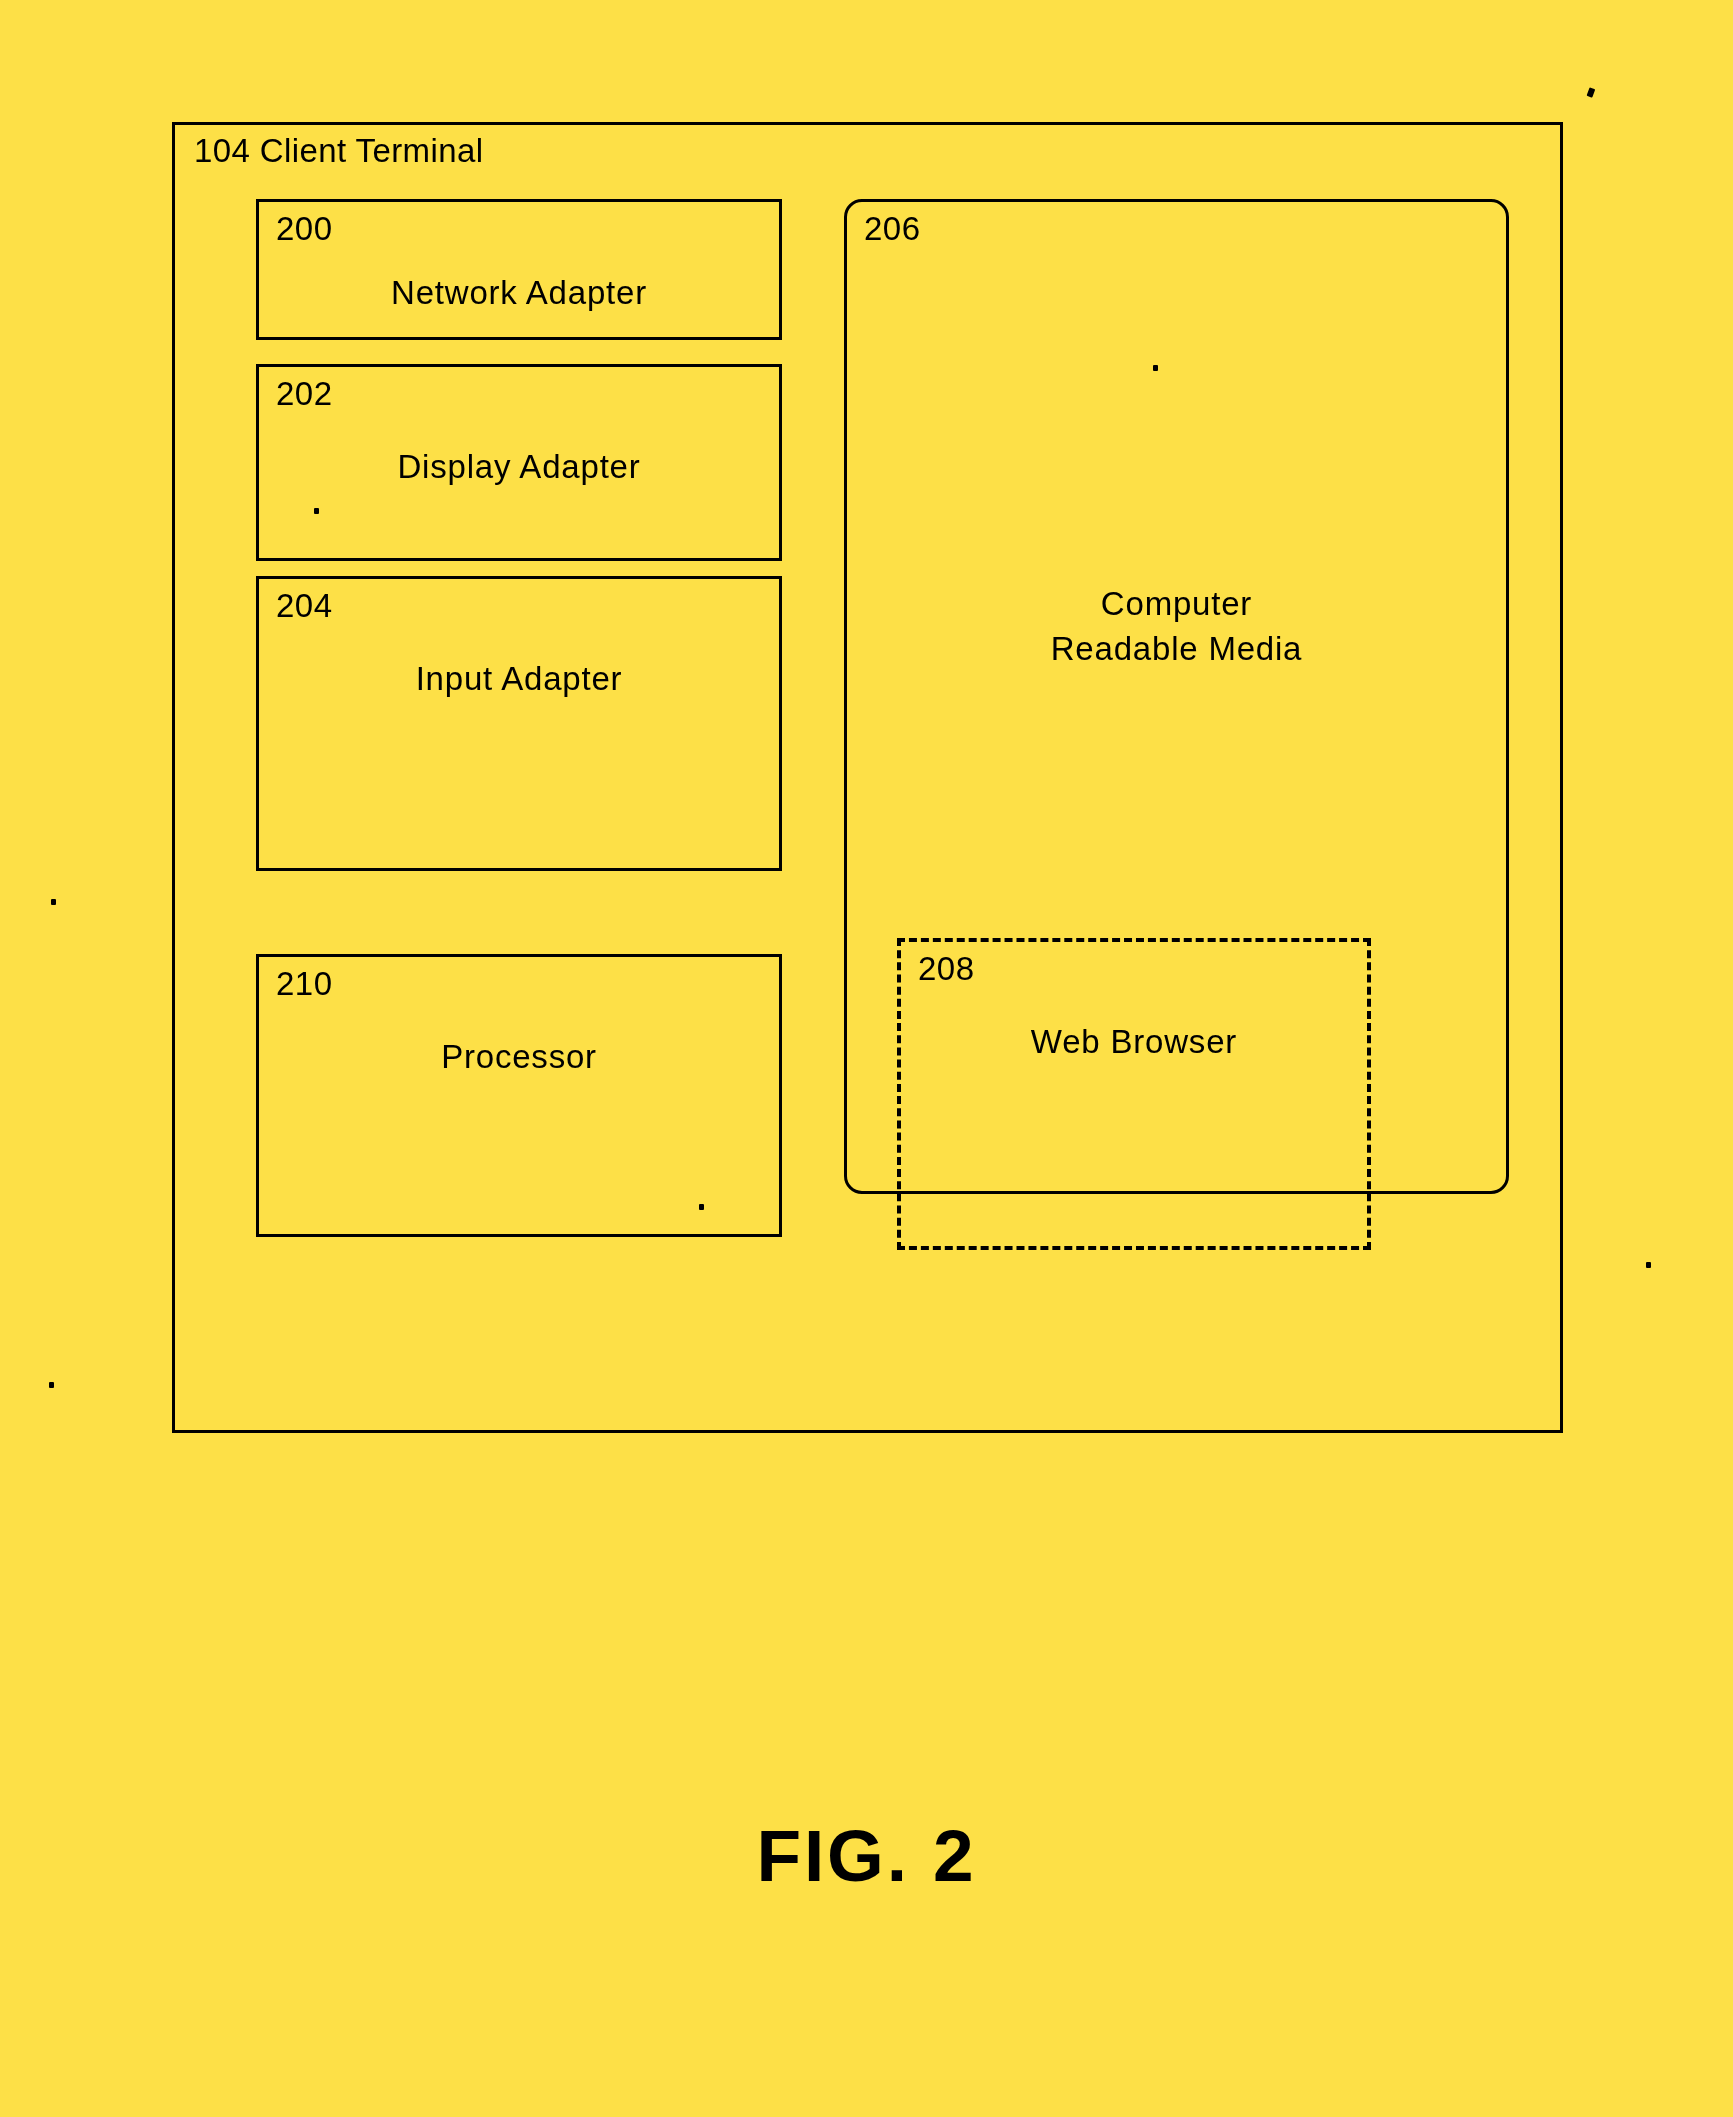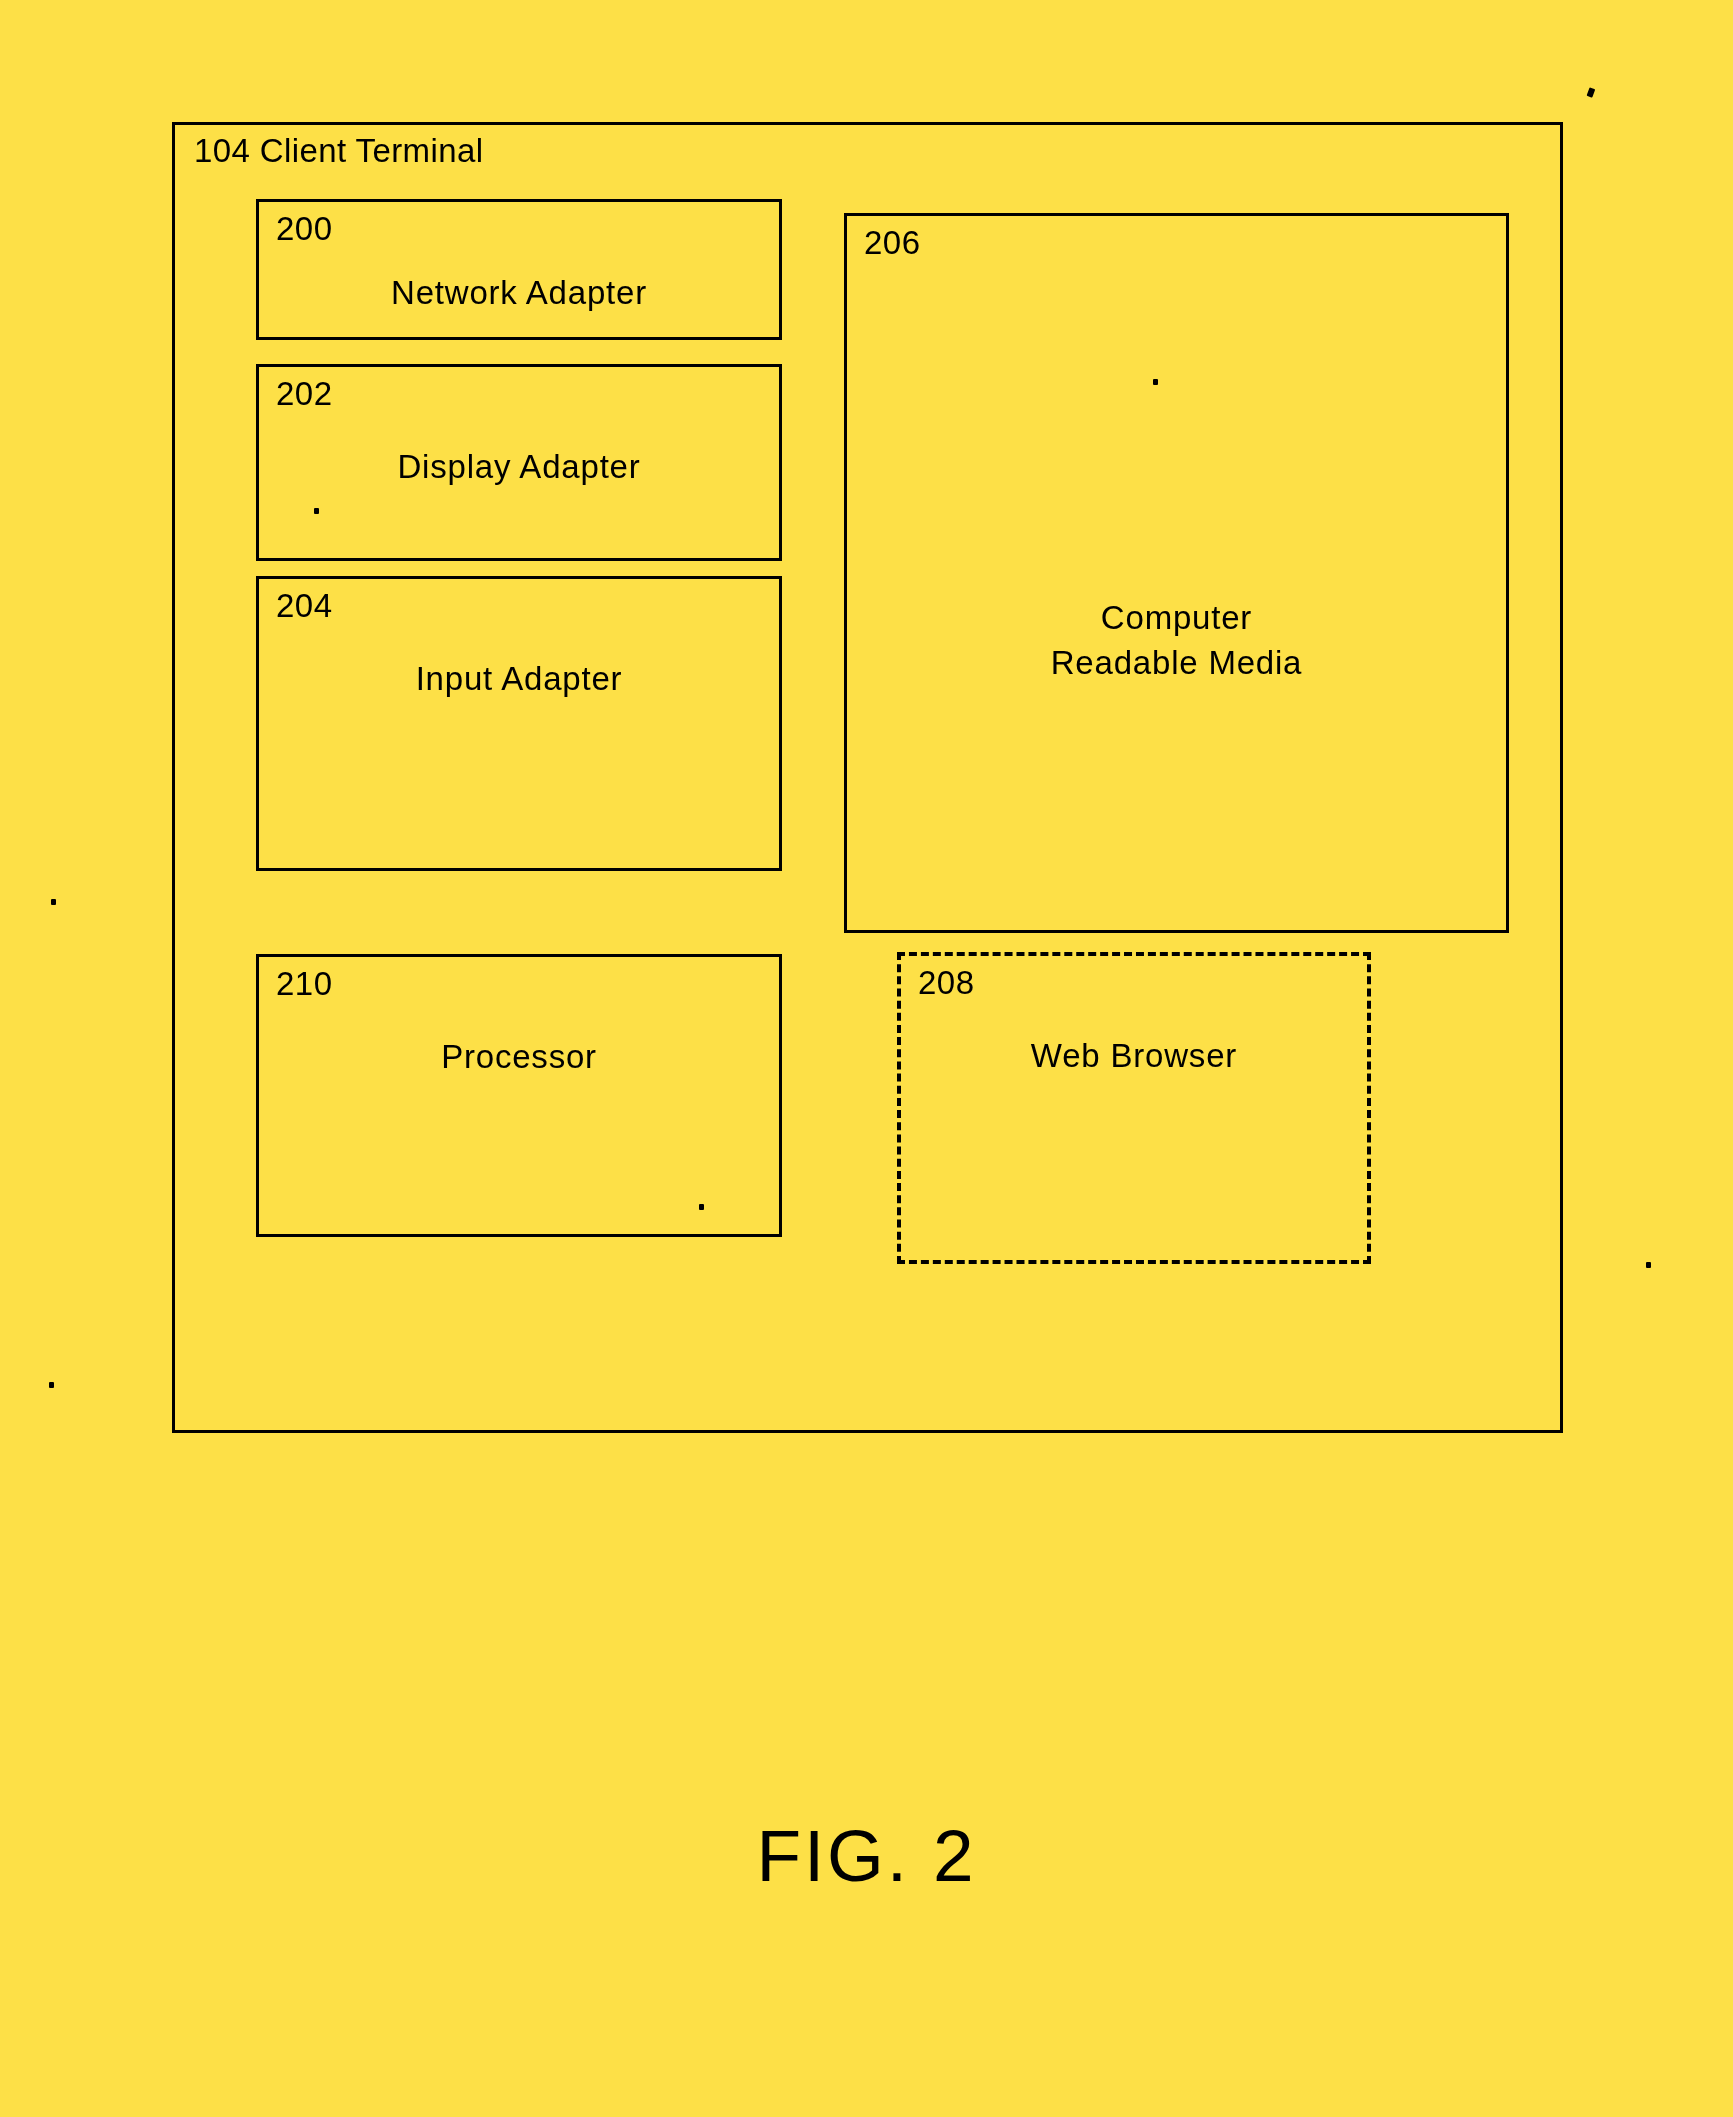--- a/index.html
+++ b/index.html
@@ -64,21 +64,21 @@
     letter-spacing: 0.8px;
   }
 
   
   .fig-caption {
     position: absolute;
     left: 0;
     right: 0;
     text-align: center;
     font-size: 73px;
-    font-weight: normal;
+    font-weight: bold;
     letter-spacing: 2.9px;
   }
 
   
   .speck {
     position: absolute;
     background: #000000;
     width: 4.8px;
     height: 5.7px;
     border-radius: 1px;
@@ -108,21 +108,21 @@
       <div class="ref">204</div>
       <div class="box-label" style="top:78px;">Input Adapter</div>
     </div>
 
     <div class="box" style="left:81px; top:786px; width:526px; height:283px;margin-top:43px;">
       <div class="ref">210</div>
       <div class="box-label" style="top:78px;">Processor</div>
       <div class="speck" style="left:440px; top:247px;"></div>
     </div>
 
-    <div class="box" style="left:669px; top:88px; width:665px; height:720px;">
+    <div class="box" style="left:669px; top:74px; width:665px; height:995px;border-radius:18px;">
       <div class="ref">206</div>
 
       <div class="box-label" style="top:380px;">
         <span>Computer</span><br>
         <span>Readable Media</span>
       </div>
 
       <div class="speck" style="left:306px; top:163px;"></div>
 
       <div class="box dashed" style="left:50px; top:736px; width:474px; height:312px;">

